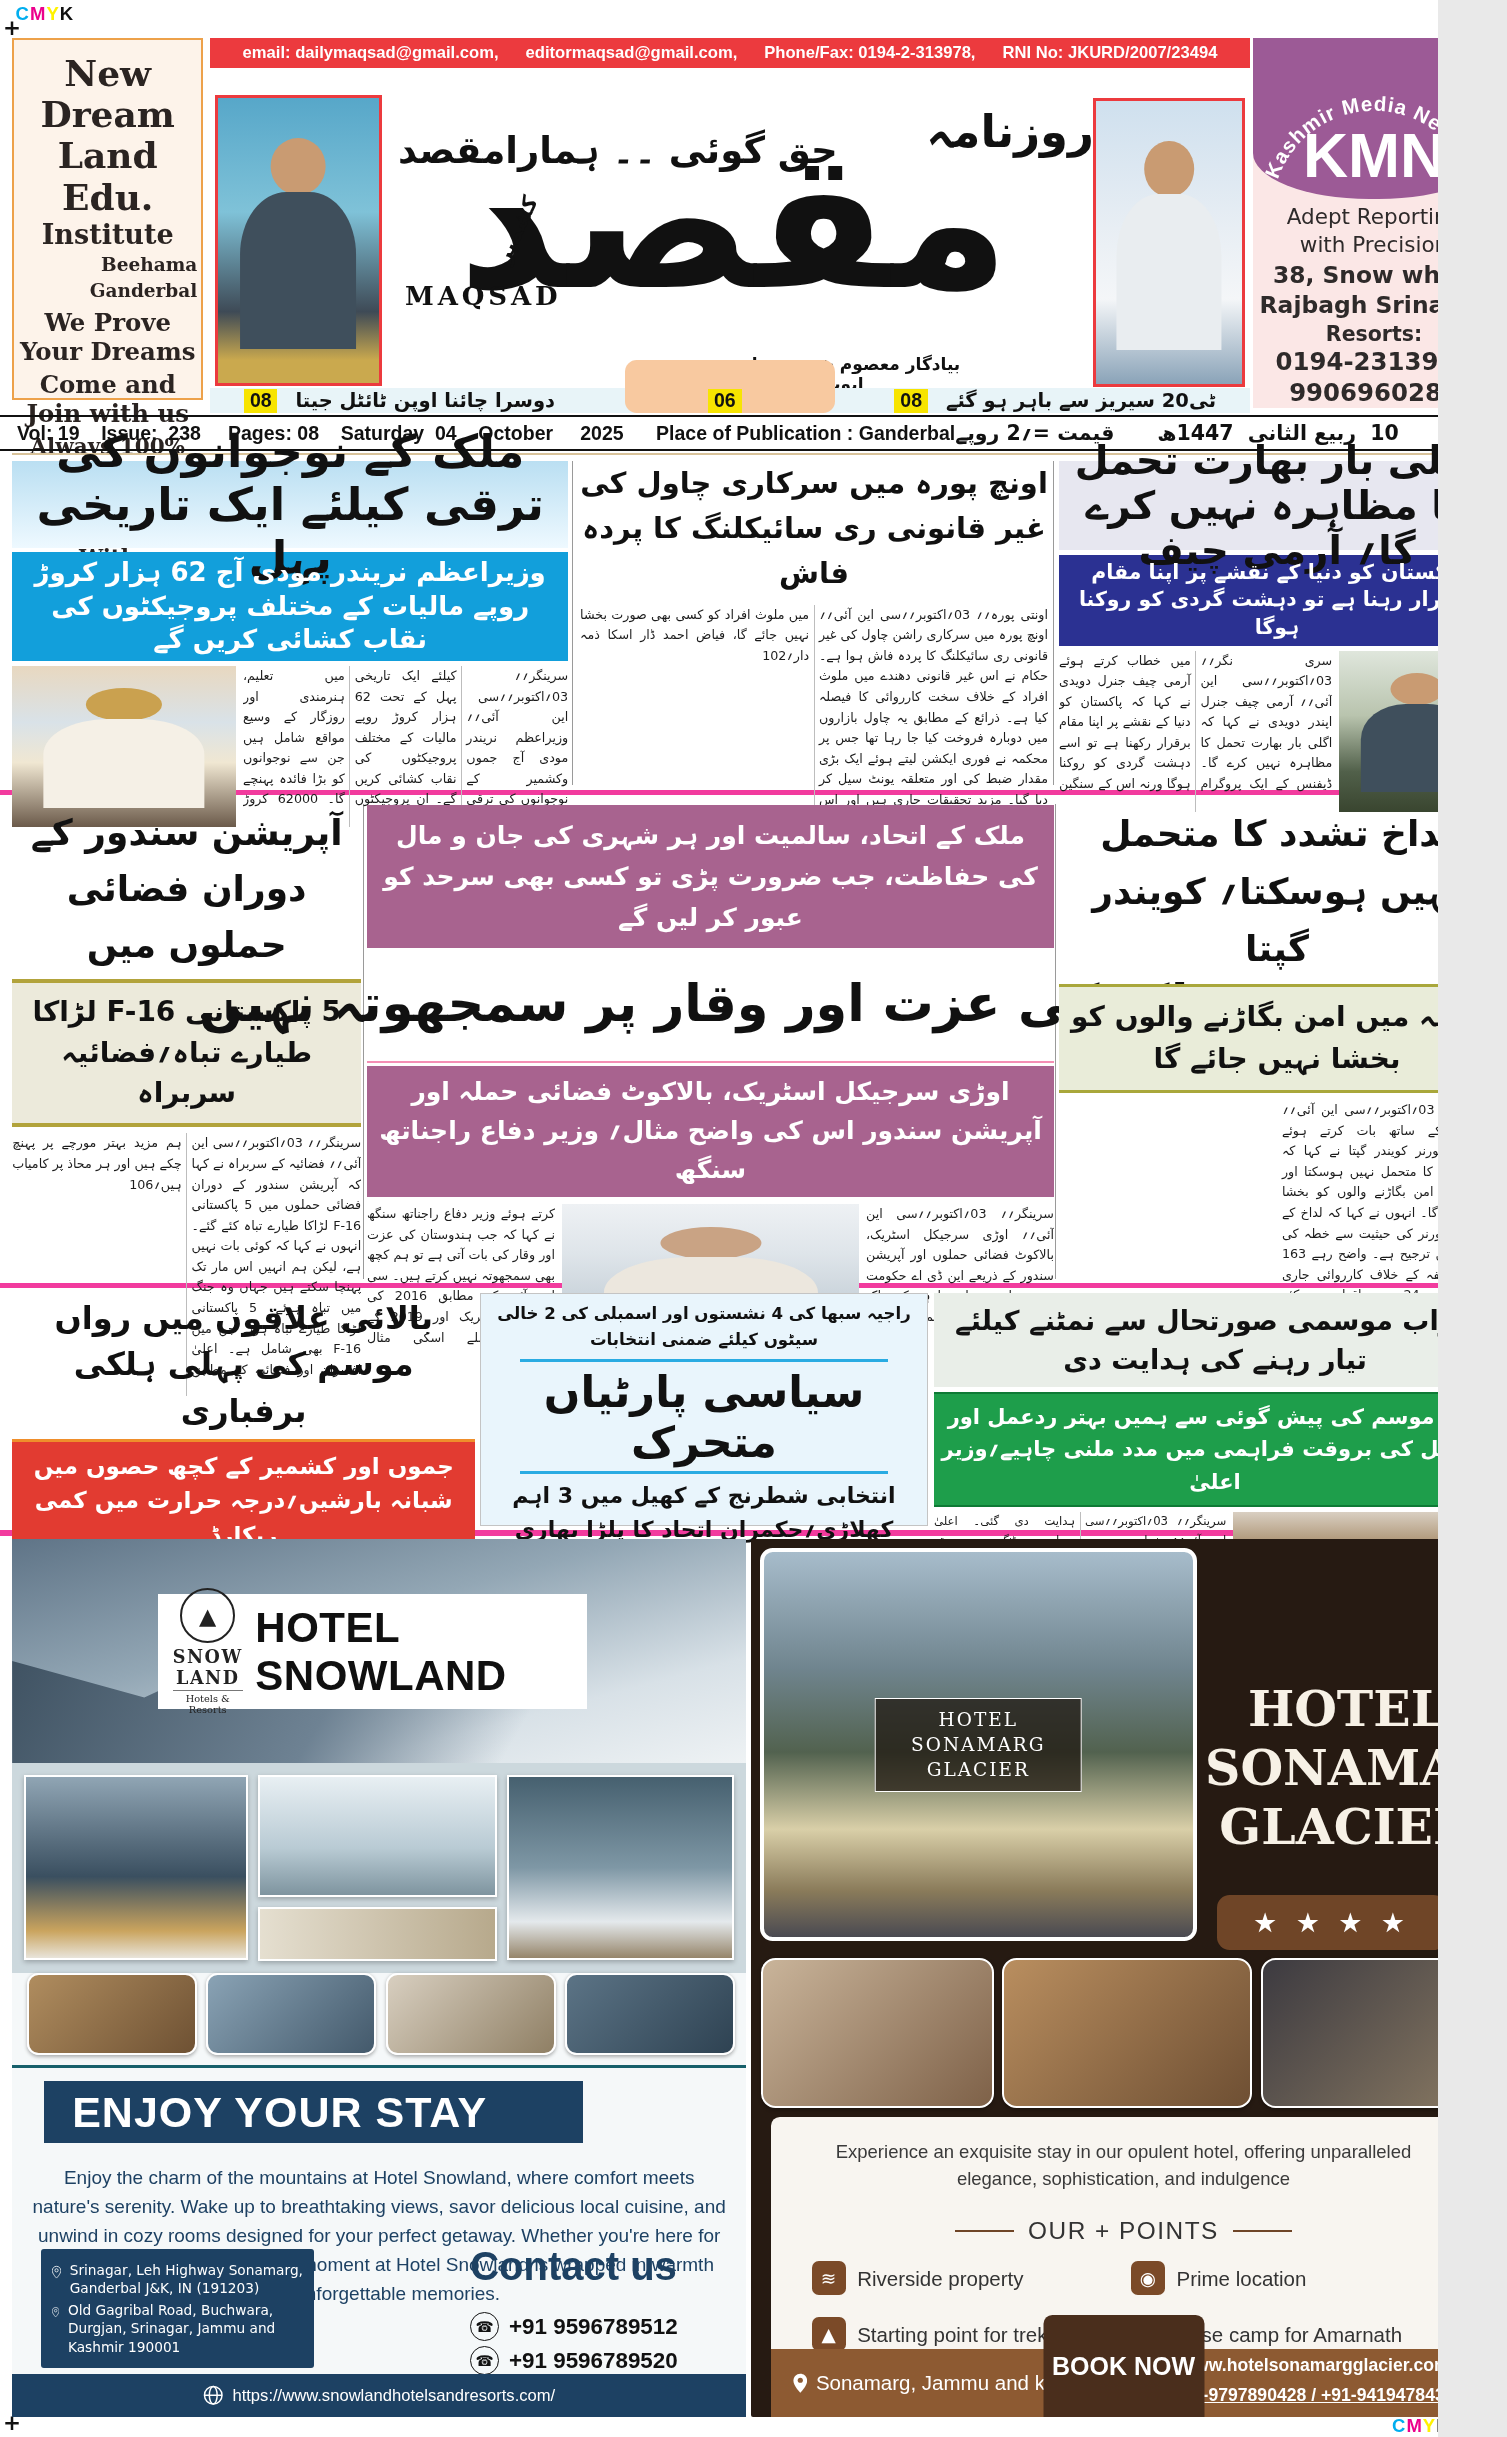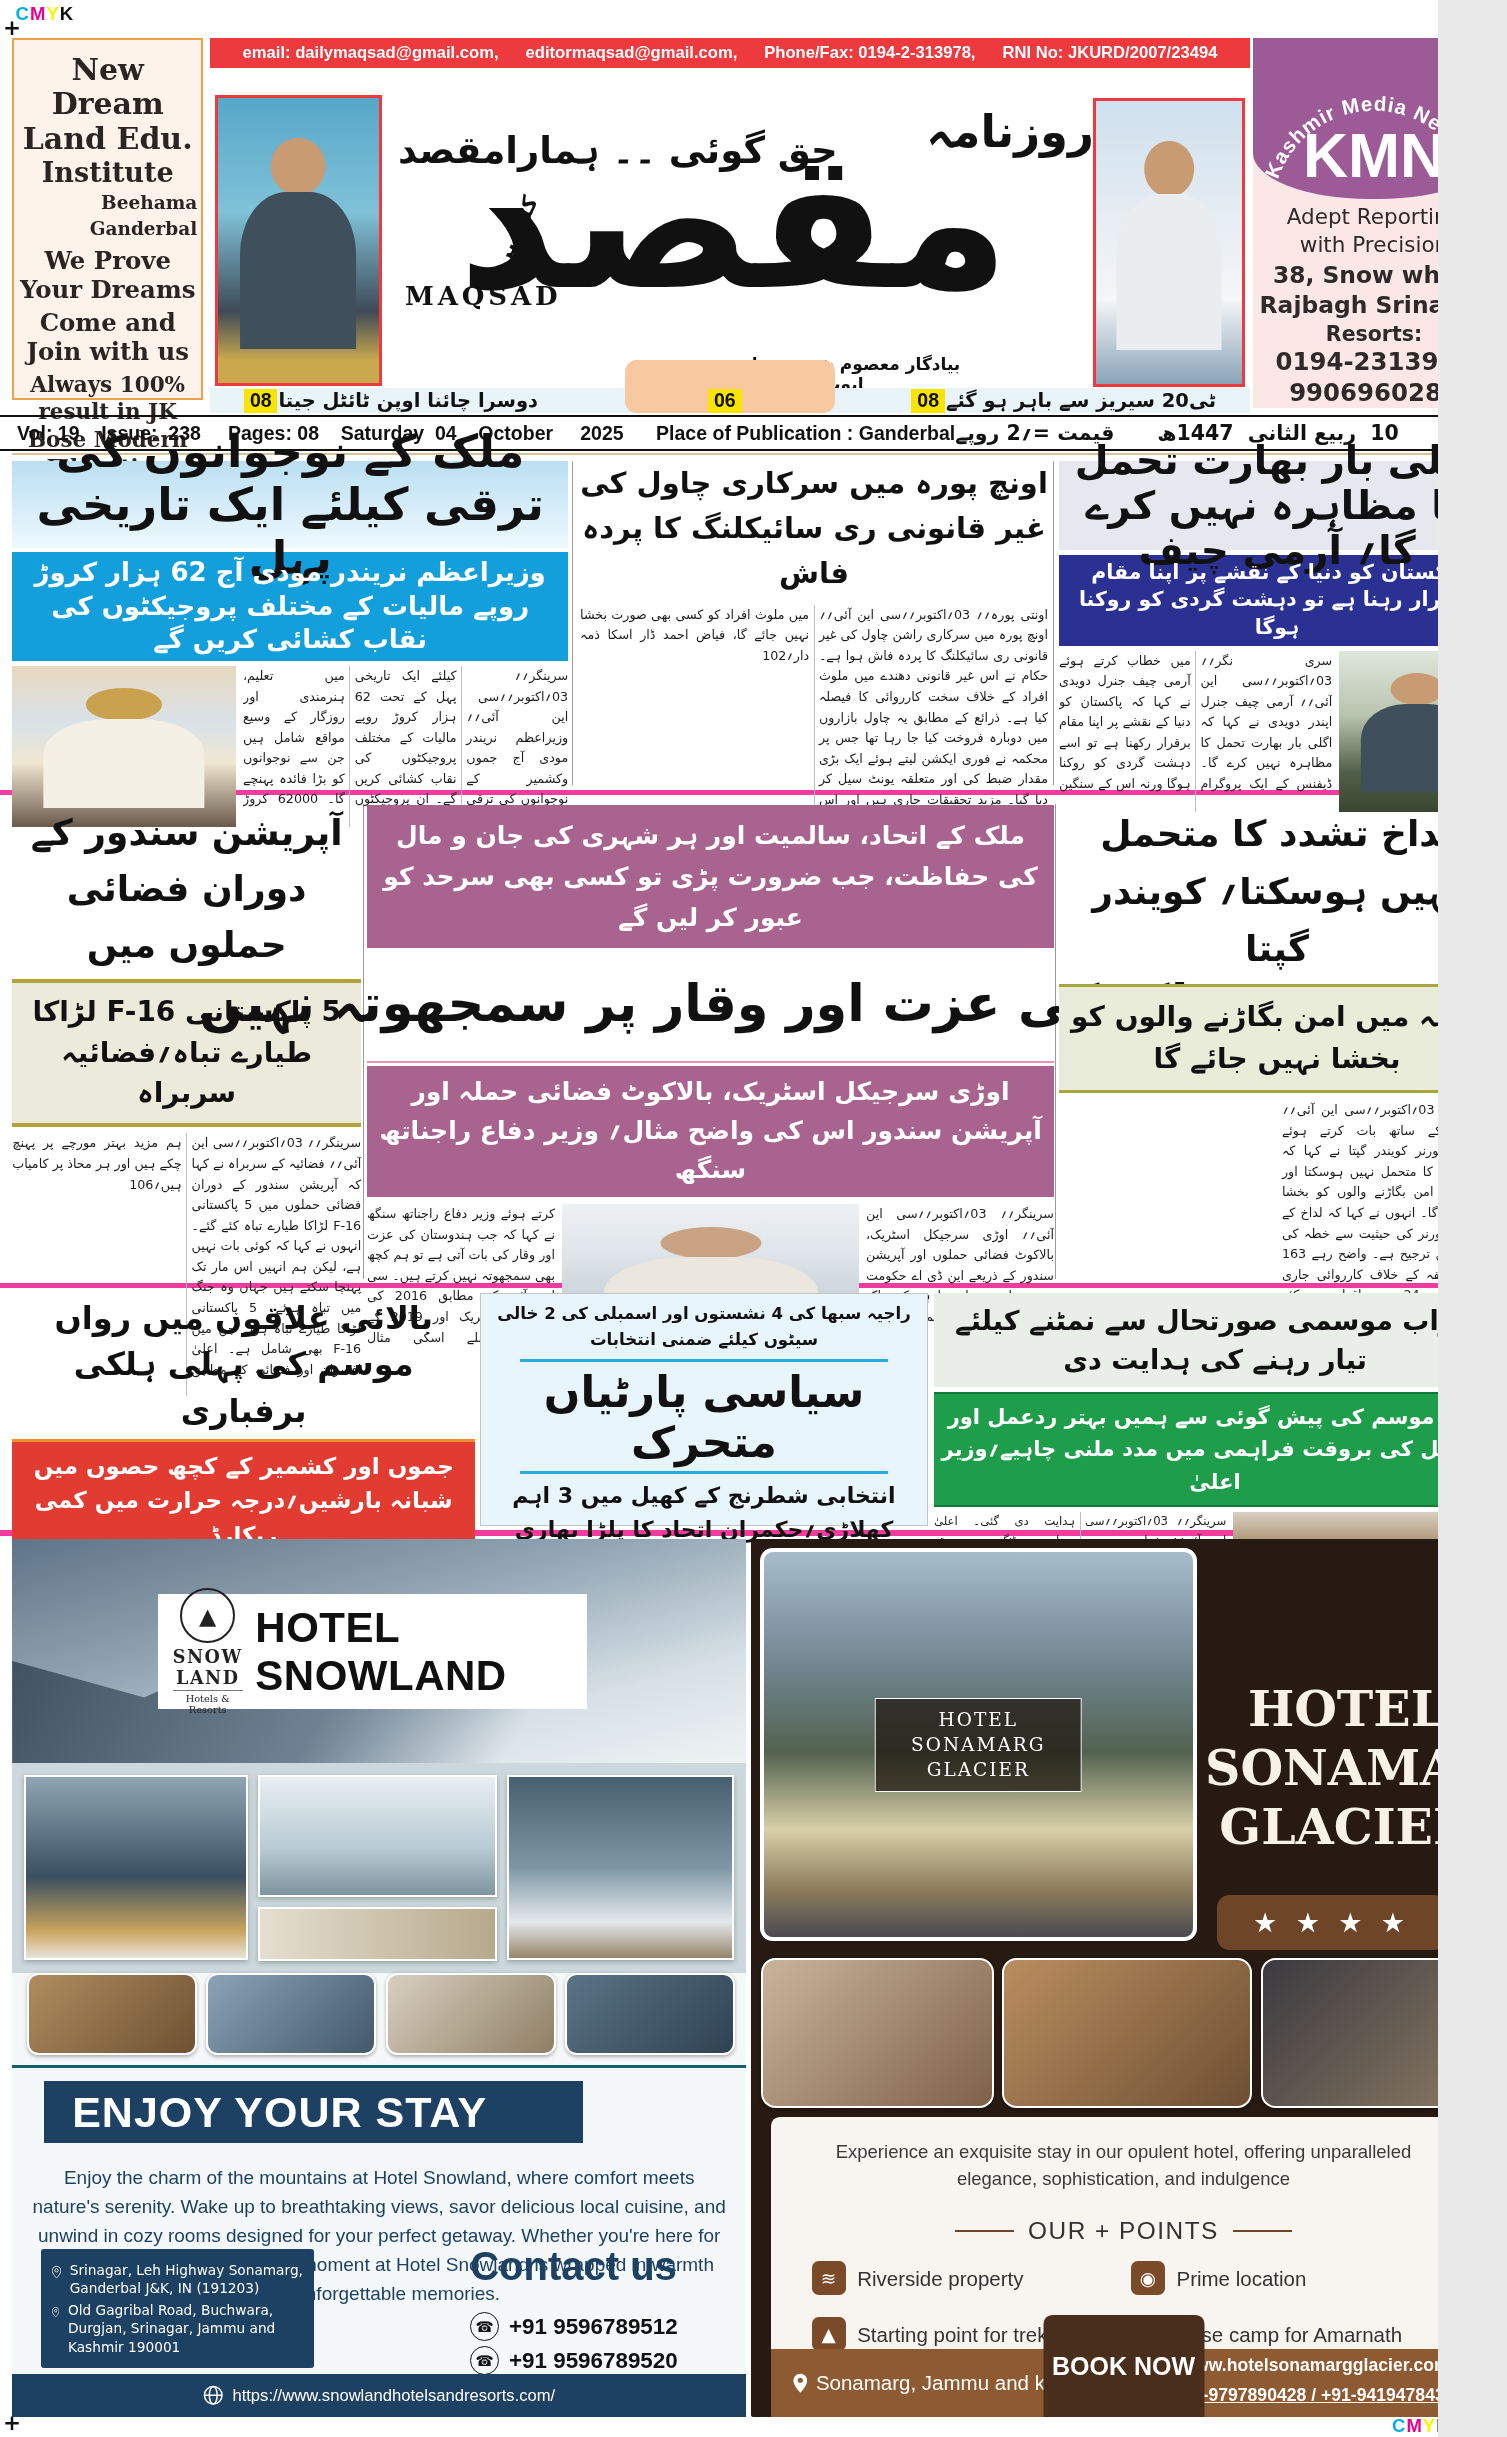--- a/index.html
+++ b/index.html
@@ -11,21 +11,21 @@
 
   
   .cmyk{font:bold 18.5px "Liberation Sans",sans-serif;letter-spacing:1px;}
   .cmyk .c1{color:#00aeef}.cmyk .c2{color:#ec008c}.cmyk .c3{color:#fff200}.cmyk .c4{color:#111}
   .plus{font:bold 21.5px "DejaVu Sans",sans-serif;color:#111;}
 
   
   .left-ad{left:12.2px;top:38px;width:191px;height:362px;background:var(--adcream);
            border:2.9px solid var(--adborder);box-sizing:border-box;padding:12.7px 3.9px;
            text-align:center;color:#2b2422;font-family:"DejaVu Serif",serif;font-weight:bold;}
-  .left-ad .t1{font-size:30px;line-height:1.15;}
+  .left-ad .t1{font-size:36px;line-height:1.15;}
   .left-ad .t2{font-size:27px;line-height:1.25;}
   .left-ad .t3{font-size:18.5px;line-height:1.4;text-align:right;}
   .left-ad .t4{font-size:24.4px;line-height:1.2;margin-top:3.9px;}
   .left-ad .t6{font-size:21.5px;line-height:1.3;margin-top:3.9px;}
 
   .red-bar{left:210px;top:38px;width:1040px;height:30px;background:var(--red);
            display:flex;align-items:center;justify-content:center;gap:27px;
            color:#fff;font:bold 16.6px "Liberation Sans",sans-serif;}
 
   .masthead{left:210px;top:71px;width:1040px;height:315px;}
@@ -46,21 +46,21 @@
   .m-latin{left:195px;top:210px;font:bold 26px "DejaVu Serif",serif;letter-spacing:3.9px;}
   .m-region{left:271px;top:146px;font-size:21.5px;font-weight:bold;transform:rotate(-65deg);}
   .m-memorial{left:497px;top:283px;width:273px;font-size:17px;font-weight:bold;text-align:center;}
 
   .teaser{left:210px;top:388px;width:1040px;height:25px;background:#e8f4f8;
           display:flex;align-items:center;justify-content:space-between;padding:0 34px;box-sizing:border-box;}
   .teaser-blob{left:50%;top:-28px;transform:translateX(-50%);width:210px;height:53px;
           background:#f8c9a0;border-radius:11.7px;}
   .badge{background:var(--yellow);color:#111;font:bold 19.5px "Liberation Sans",sans-serif;
          padding:0.5px 5.9px;display:inline-block;}
-  .teaser-item{display:flex;align-items:center;gap:1px;font-size:19.5px;font-weight:bold;z-index:2;}
+  .teaser-item{display:flex;align-items:center;gap:18px;font-size:19.5px;font-weight:bold;z-index:2;}
 
   .kmn{left:1253px;top:38px;width:242px;height:370px;background:var(--pinkbg);}
   .kmn-arch{left:0;top:0;width:242px;height:161px;background:var(--purple);
             border-radius:0 0 48% 48% / 0 0 46px 46px;}
   .kmn-lines{left:0;top:165px;width:242px;text-align:center;color:#2e2a2a;}
   .kmn-lines .a{font-size:21.5px;line-height:1.32;}
   .kmn-lines .bld{font-size:23.4px;font-weight:bold;line-height:1.3;}
   .kmn-lines .sm{font-size:20.5px;font-weight:bold;line-height:1.3;}
   .kmn-lines .ph{font-size:24.4px;font-weight:bold;line-height:1.25;}
 

